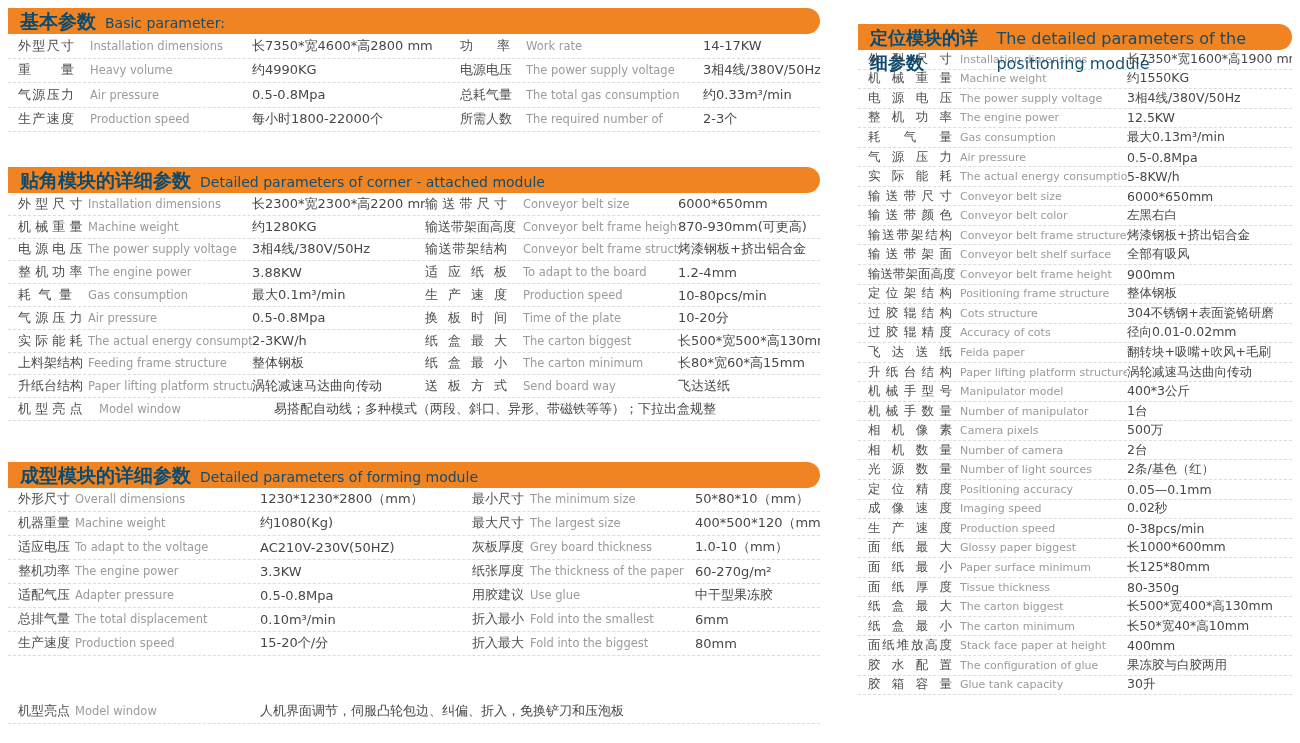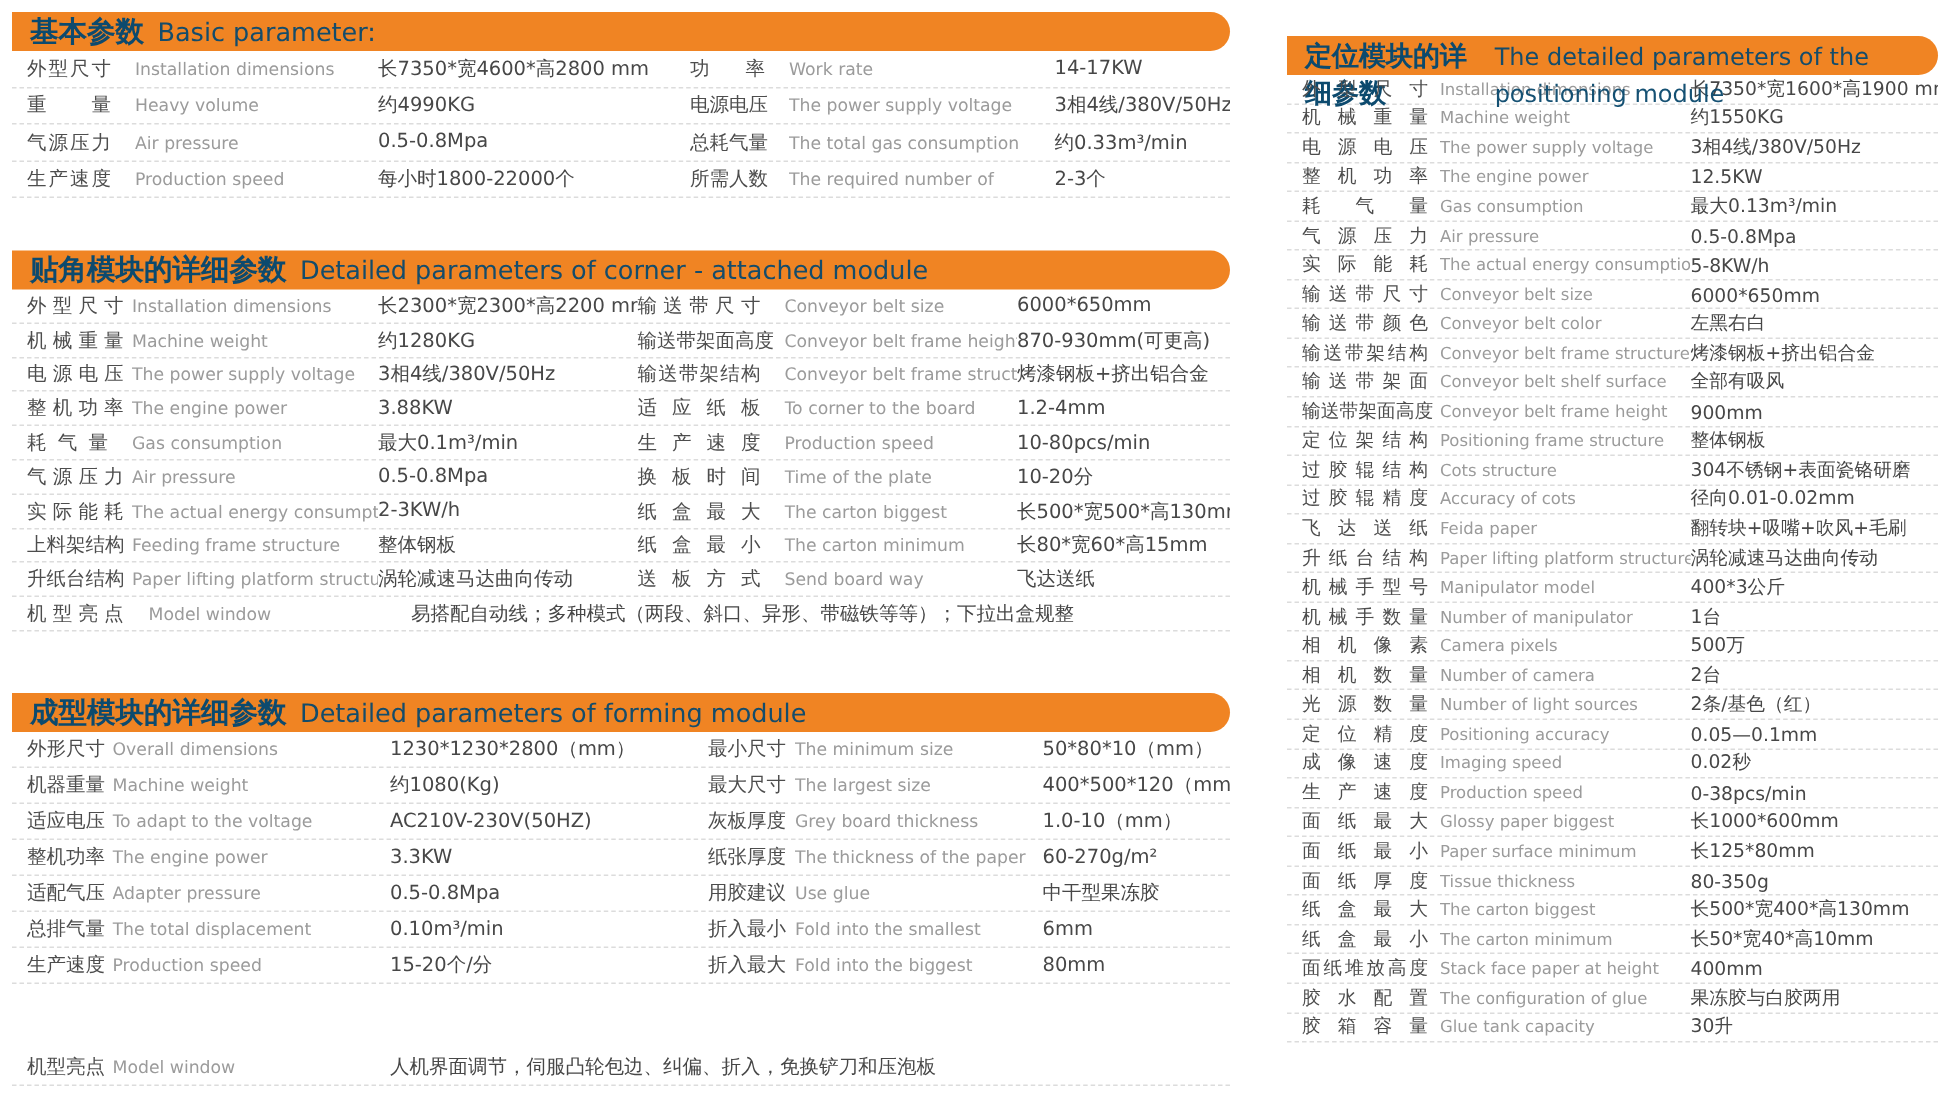--- a/index.html
+++ b/index.html
@@ -11,21 +11,21 @@
   }
   .col-left{position:absolute;left:8px;top:8px;width:812px;}
   .col-right{position:absolute;left:858px;top:24px;width:434px;}
 
   .bar{
     height:26px;background:var(--accent);border-radius:0 13px 13px 0;
     color:#0c4a6e;display:flex;align-items:baseline;padding-left:12px;gap:9px;
     box-sizing:border-box;padding-top:1px;
   }
   .bar .bzh{font-size:19px;font-weight:bold;line-height:25px;}
-  .bar .ben{font-size:17px;line-height:25px;opacity:.96;}
+  .bar .ben{font-size:14px;line-height:25px;opacity:.96;}
 
   .row{
     display:grid;align-items:center;box-sizing:border-box;
     border-bottom:1px dashed #dcdcdc;padding-left:10px;
   }
   .zh{
     font-size:13px;color:#4d4d4d;
     text-align:justify;text-align-last:justify;
     padding-right:16px;box-sizing:border-box;overflow:hidden;white-space:nowrap;
   }
@@ -128,21 +128,21 @@
           <span class="zh">输送带架结构</span>
           <span class="en">Conveyor belt frame structure</span>
           <span class="val">烤漆钢板+挤出铝合金</span>
         </div>
 
         <div class="row">
           <span class="zh">整 机 功 率</span>
           <span class="en">The engine power</span>
           <span class="val">3.88KW</span>
           <span class="zh">适 应 纸 板</span>
-          <span class="en">To corner to the board</span>
+          <span class="en">To adapt to the board</span>
           <span class="val">1.2-4mm</span>
         </div>
 
         <div class="row">
           <span class="zh">耗 气 量</span>
           <span class="en">Gas consumption</span>
           <span class="val">最大0.1m³/min</span>
           <span class="zh">生 产 速 度</span>
           <span class="en">Production speed</span>
           <span class="val">10-80pcs/min</span>

